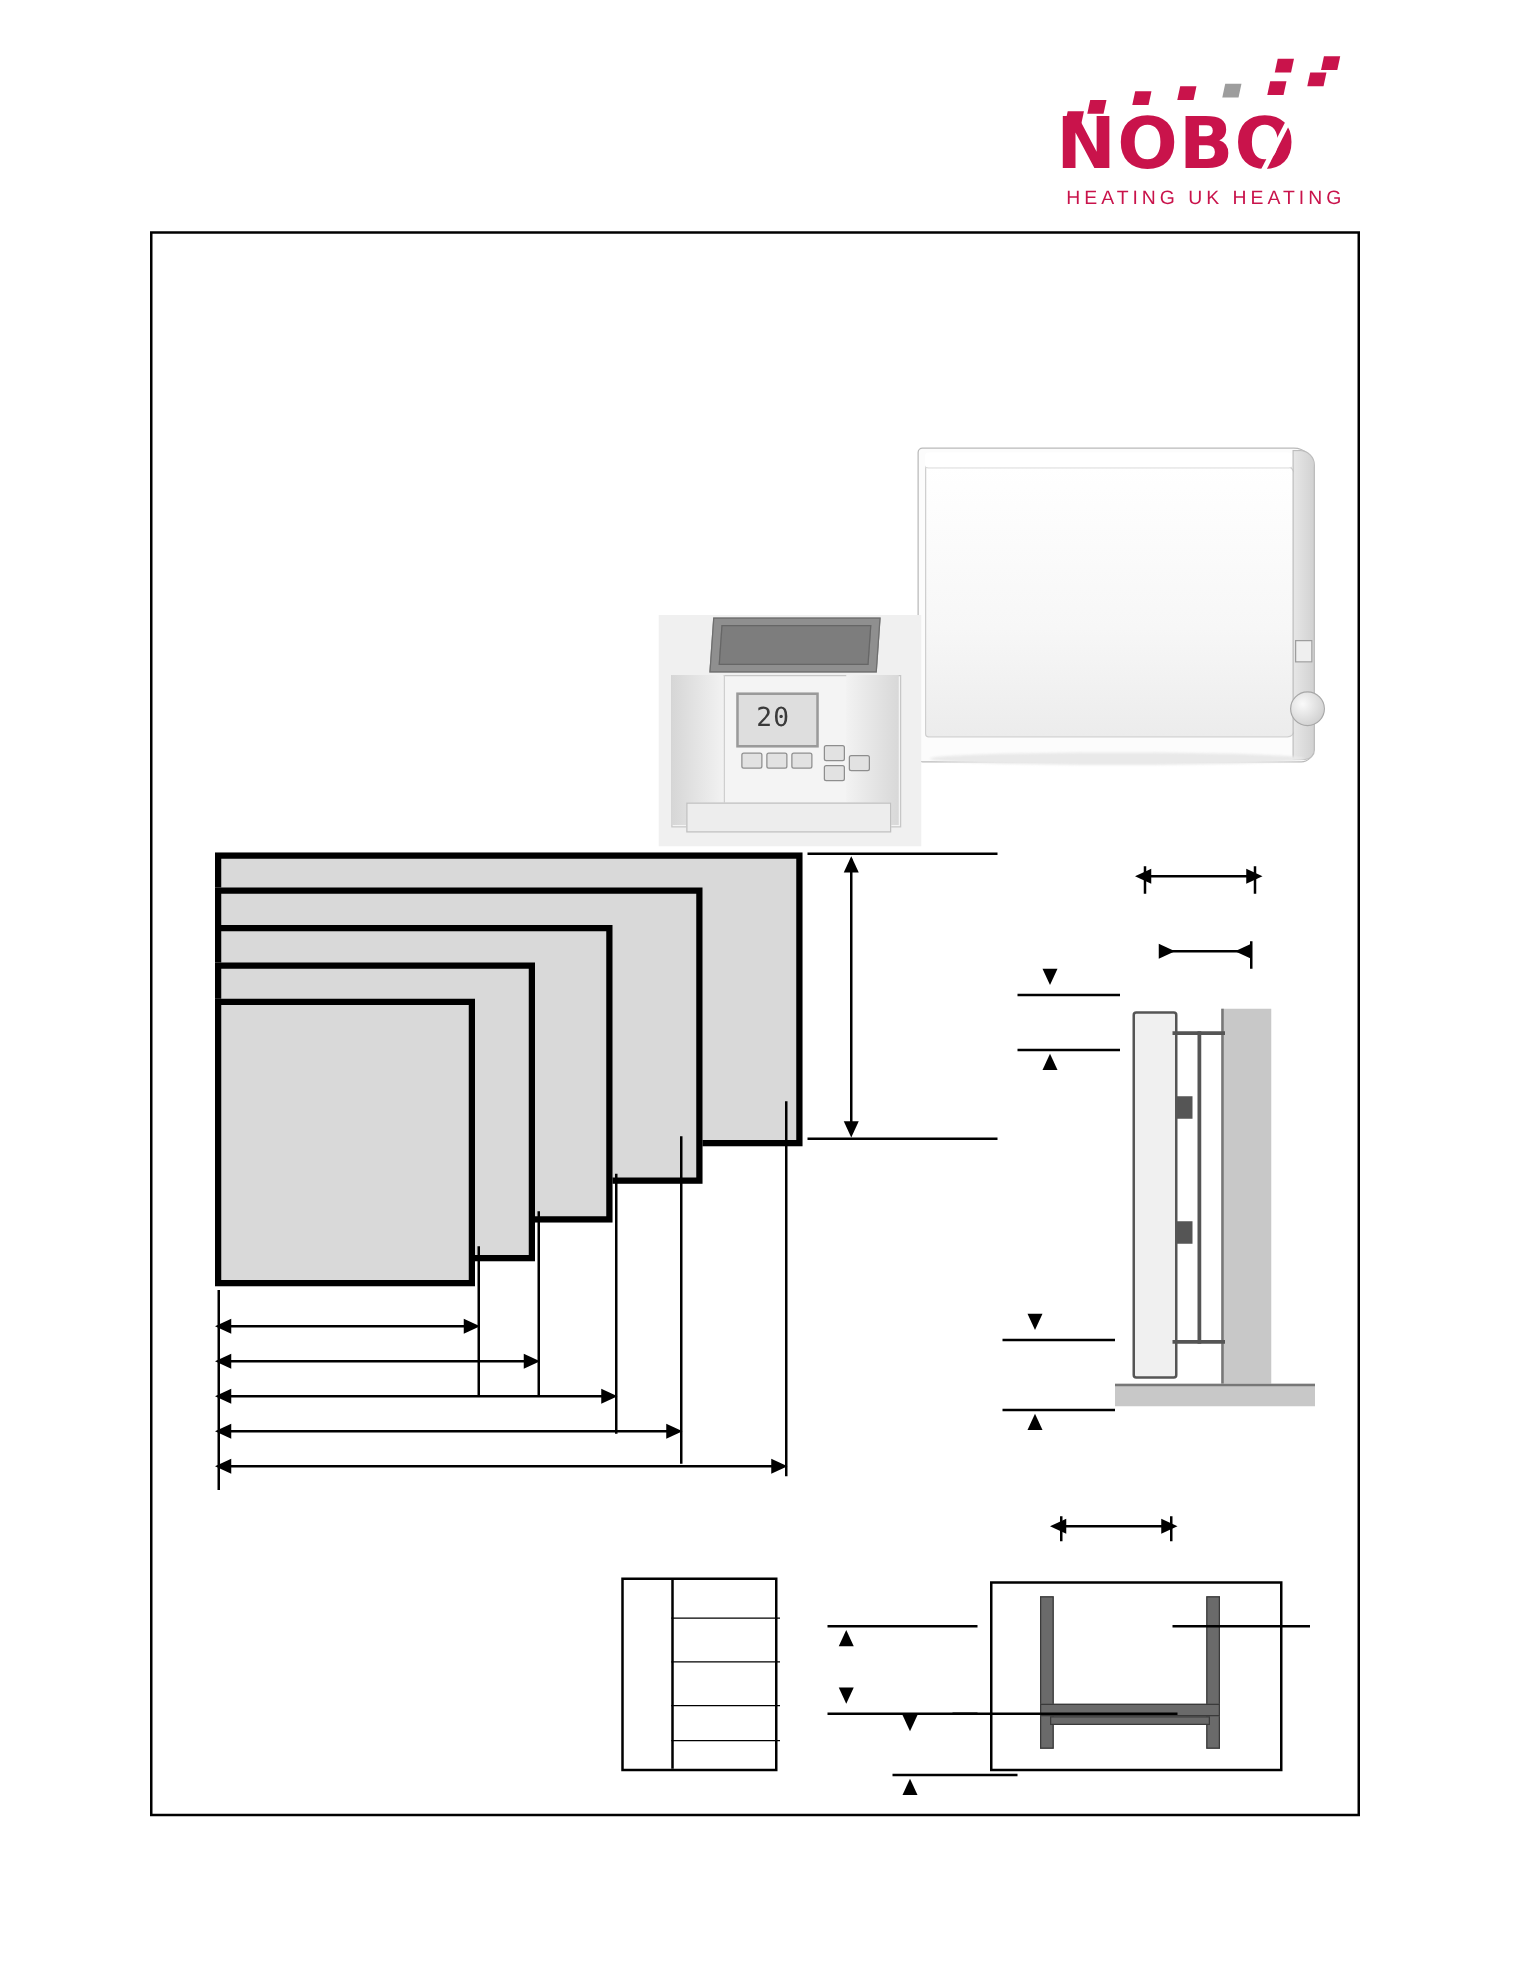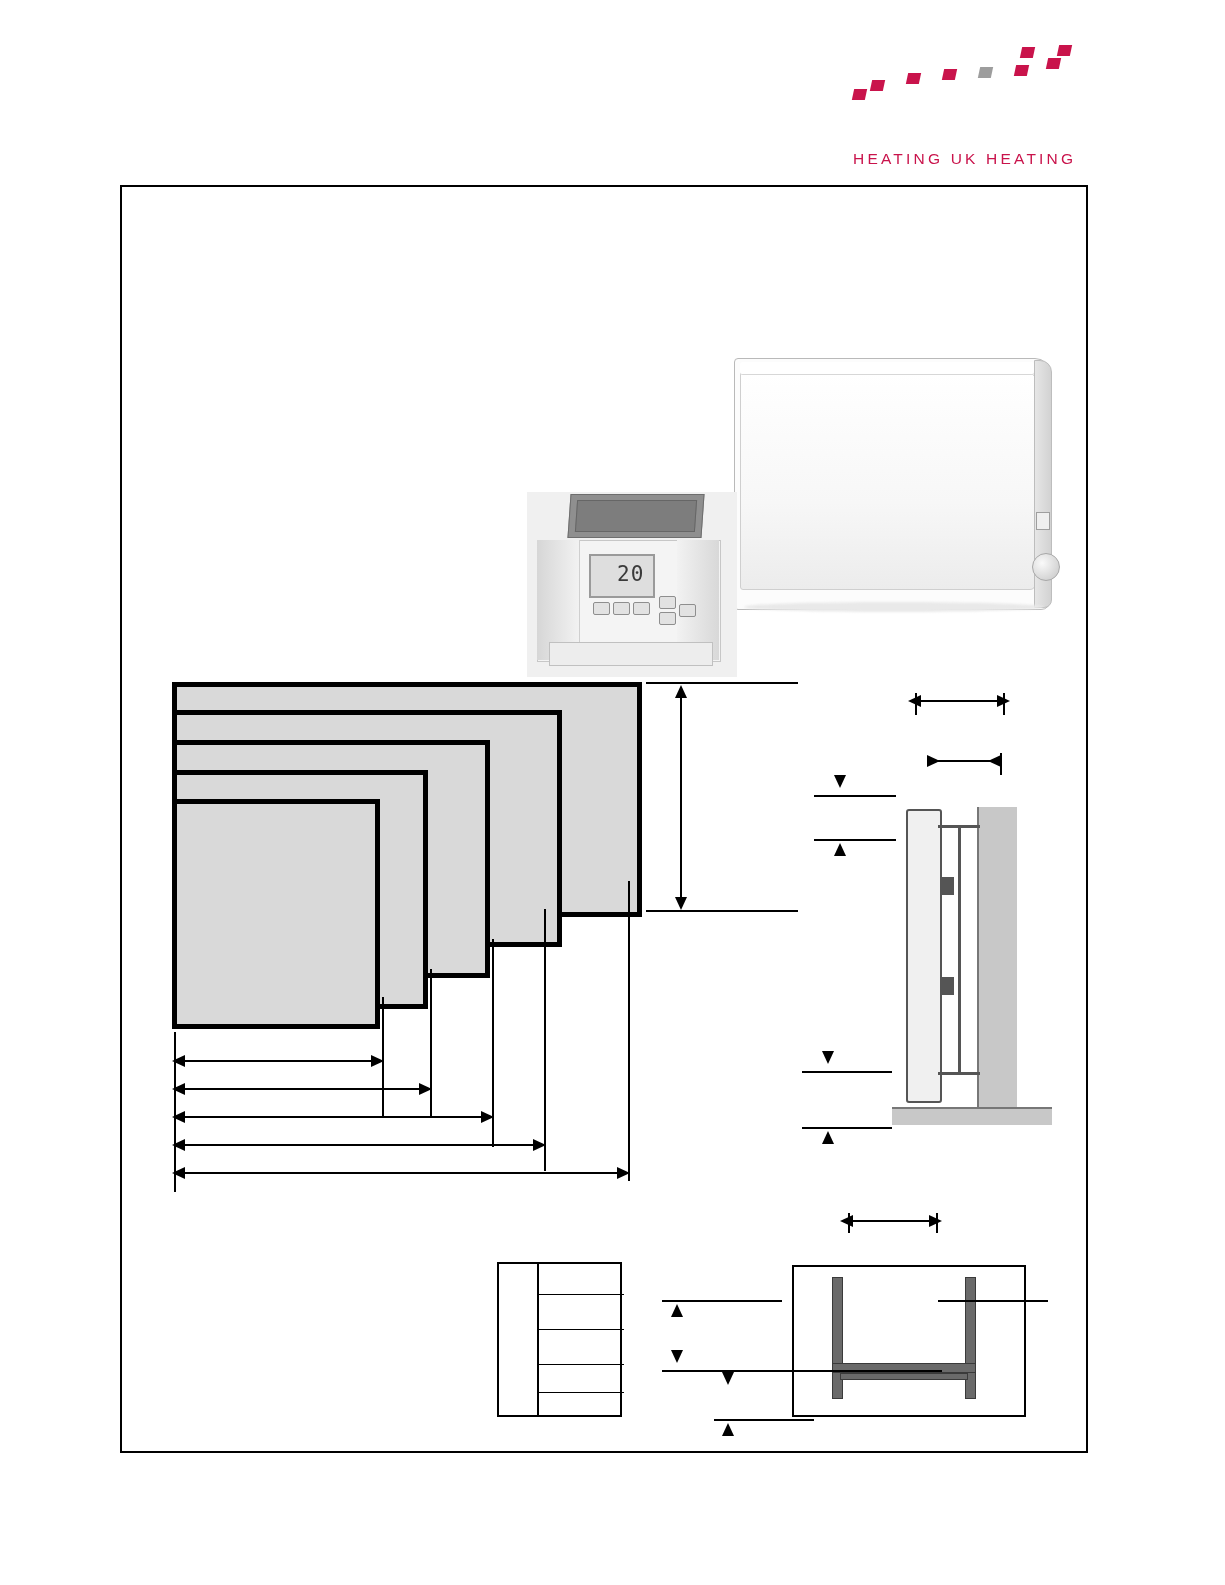--- a/index.html
+++ b/index.html
@@ -177,21 +177,21 @@
   }
   .ctrl-lcd {
     position: absolute;
     left: 62px; top: 62px;
     width: 62px; height: 40px;
     background: #dedede;
     border: 2px solid #9a9a9a;
   }
   .ctrl-lcd-num {
     position: absolute;
-    left: 26px; top: 6px;
+    left: 14px; top: 6px;
     font-family: "DejaVu Sans Mono", monospace;
     font-size: 21px;
     color: #3a3a3a;
     letter-spacing: 1px;
   }
   .ctrl-btn {
     position: absolute;
     width: 15px; height: 11px;
     background: #e2e2e2;
     border: 1px solid #8e8e8e;
@@ -375,20 +375,21 @@
     <div class="logo-dot" style="left:26px; top:35px;"></div>
     <div class="logo-dot" style="left:62px; top:28px;"></div>
     <div class="logo-dot" style="left:98px; top:24px;"></div>
     <div class="logo-dot grey" style="left:134px; top:22px;"></div>
     <div class="logo-dot" style="left:170px; top:20px;"></div>
     <div class="logo-dot" style="left:202px; top:13px;"></div>
     <div class="logo-dot" style="left:176px; top:2px;"></div>
     <div class="logo-dot" style="left:213px; top:0px;"></div>
     <div class="logo-dot" style="left:8px; top:44px;"></div>
   </div>
+  <div id="logo-word">NOBO</div>
   <div class="slash"></div>
   <div id="logo-sub">HEATING UK HEATING</div>
 </div>
 
 <div id="page-frame">
 
   <div id="heater-photo">
     <div class="heater-body"></div>
     <div class="heater-face"></div>
     <div class="heater-top-bevel"></div>

